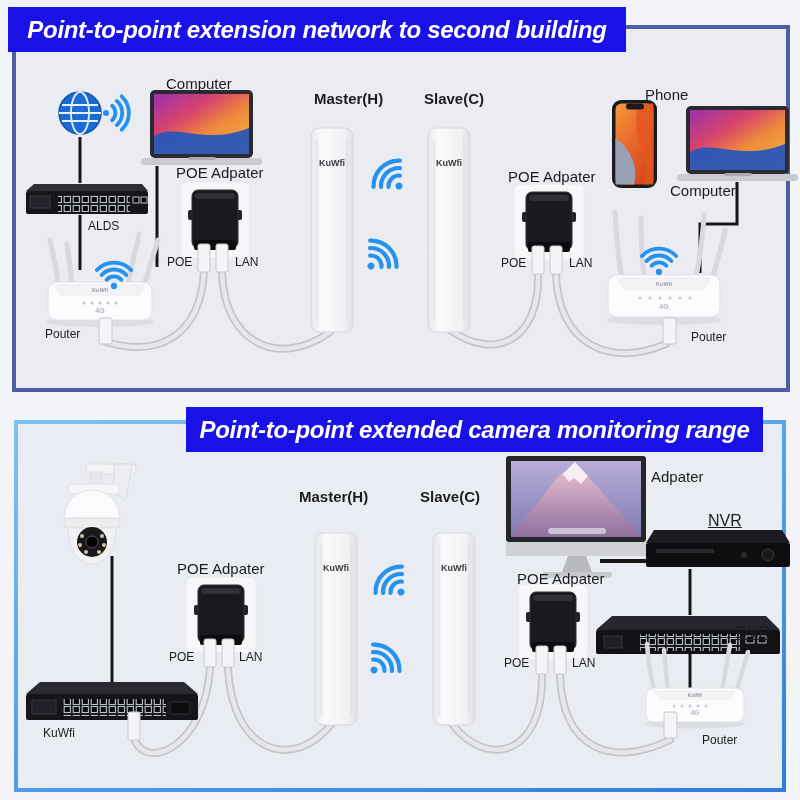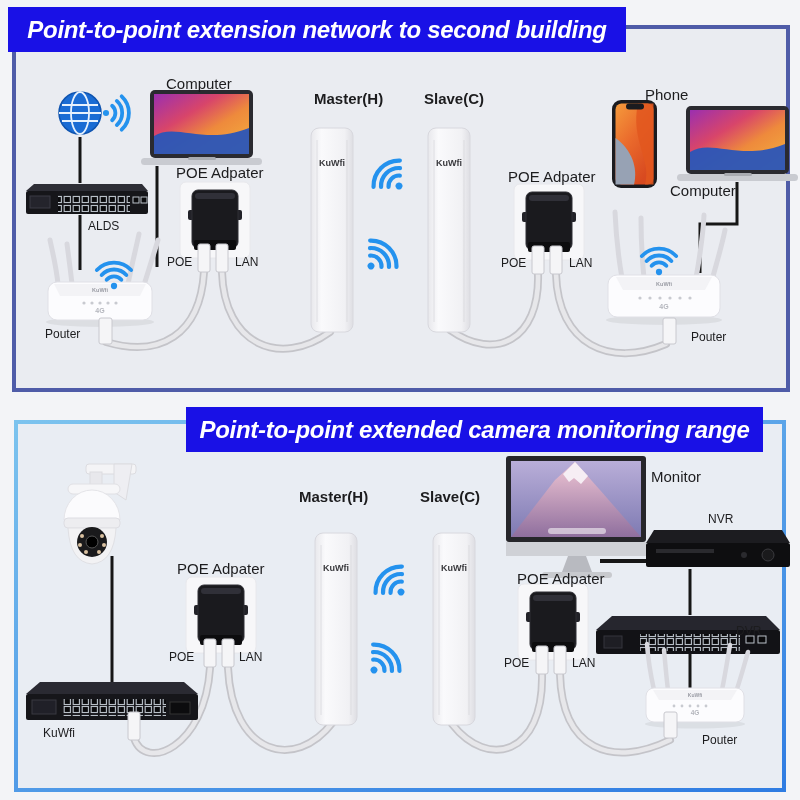--- a/index.html
+++ b/index.html
@@ -11,21 +11,21 @@
           border-image:linear-gradient(160deg,#7cc3ee,#2f7ce2) 1;background:#e9edf3;}
   .banner{position:absolute;height:45px;background:#1911e6;color:#fff;display:flex;
           align-items:center;justify-content:center;z-index:5;}
   .banner span{font-style:italic;font-weight:bold;font-size:24px;letter-spacing:-0.3px;white-space:nowrap;}
   .banner1{left:8px;top:7px;width:618px;}
   .banner2{left:186px;top:407px;width:577px;}
   .gfx{position:absolute;left:0;top:0;z-index:2;}
   .lbl{position:absolute;z-index:4;font-size:15px;color:#1c1c1e;white-space:nowrap;}
   .lbl-b{font-weight:bold;text-align:center;}
   .lbl-lg{font-size:12px;}
-  .lbl-xl{font-size:12px;}
+  .lbl-xl{font-size:16px;text-decoration:underline;}
 </style>
 </head>
 <body>
 
 <div class="stage">
 
   <div class="panel panel1"></div>
   <div class="panel panel2"></div>
 
   <div class="banner banner1">
@@ -365,21 +365,21 @@
   <div class="lbl lbl-lg" style="left:501px;top:256px;">POE</div>
   <div class="lbl lbl-lg" style="left:569px;top:256px;">LAN</div>
   <div class="lbl lbl-lg" style="left:691px;top:330px;">Pouter</div>
 
   <div class="lbl" style="left:177px;top:560px;">POE Adpater</div>
   <div class="lbl lbl-lg" style="left:169px;top:650px;">POE</div>
   <div class="lbl lbl-lg" style="left:239px;top:650px;">LAN</div>
   <div class="lbl lbl-lg" style="left:43px;top:726px;">KuWfi</div>
   <div class="lbl lbl-b" style="left:299px;top:488px;">Master(H)</div>
   <div class="lbl lbl-b" style="left:420px;top:488px;">Slave(C)</div>
-  <div class="lbl" style="left:651px;top:468px;">Monitor</div>
+  <div class="lbl" style="left:651px;top:468px;">Adpater</div>
   <div class="lbl lbl-xl" style="left:708px;top:512px;">NVR</div>
   <div class="lbl" style="left:517px;top:570px;">POE Adpater</div>
   <div class="lbl lbl-lg" style="left:504px;top:656px;">POE</div>
   <div class="lbl lbl-lg" style="left:572px;top:656px;">LAN</div>
   <div class="lbl lbl-xl" style="left:736px;top:624px;">DVR</div>
   <div class="lbl lbl-lg" style="left:702px;top:733px;">Pouter</div>
 
 </div>
 
 </body></html>

